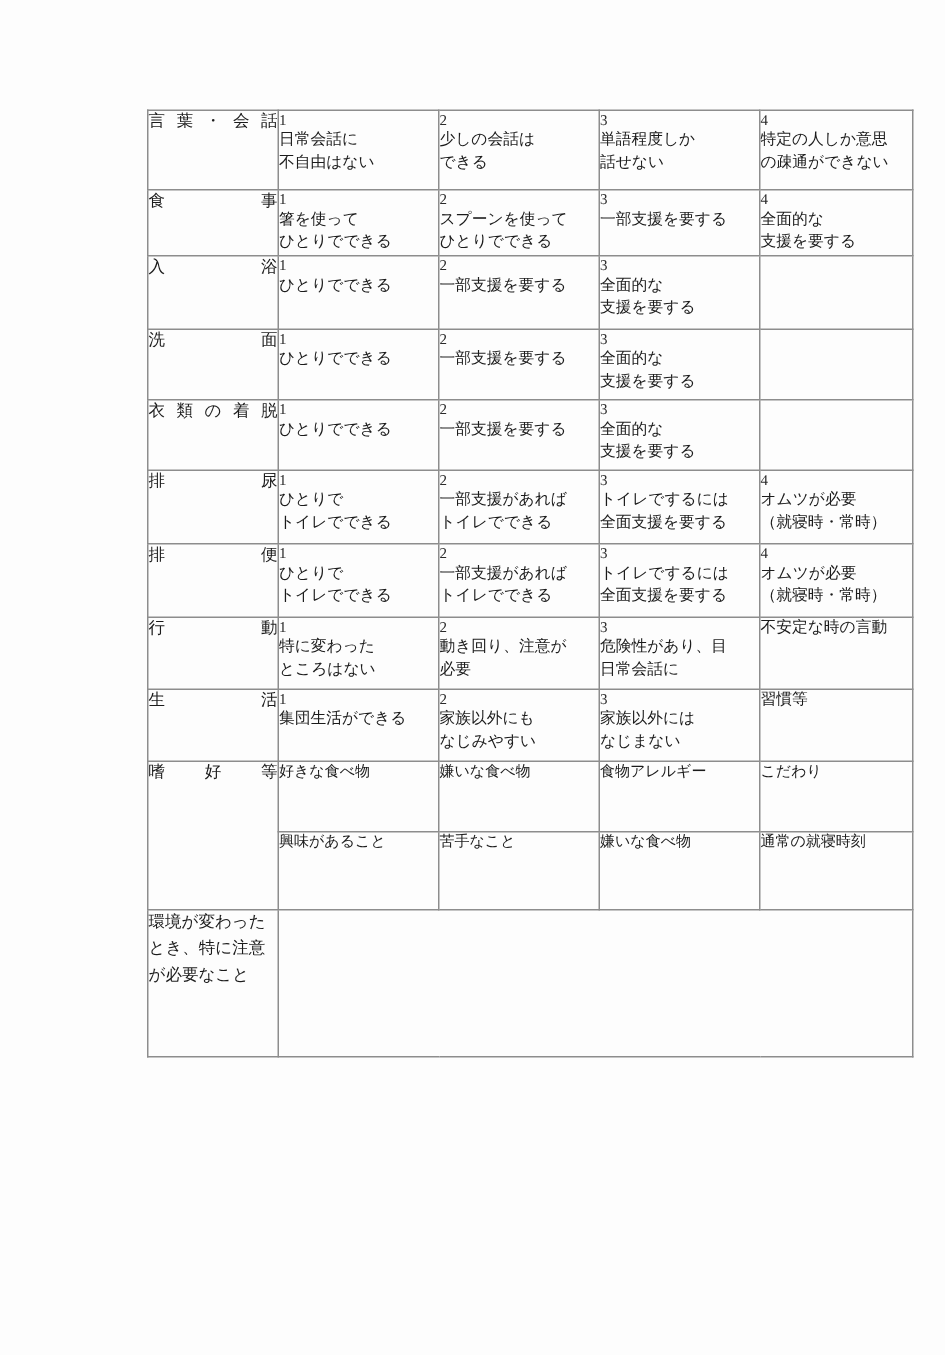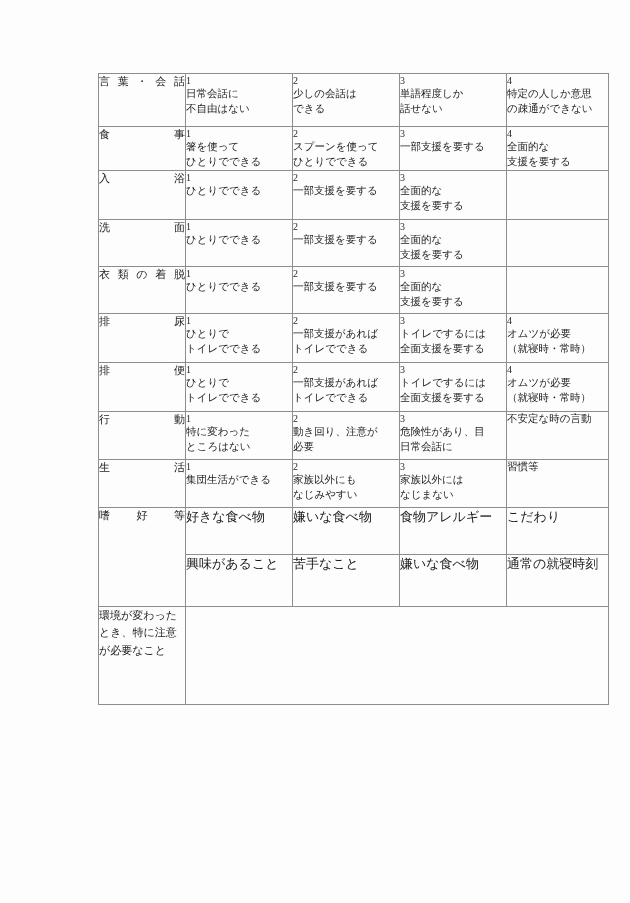--- a/index.html
+++ b/index.html
@@ -106,21 +106,21 @@
   }
   .opt-line {
     display: block;
     white-space: nowrap;
   }
 
   
   td.free-cell {
     border-left: 1px dotted #6f6f6f;
     padding: 3px 0 3px 5px;
-    font-size: 13px;
+    font-size: 10px;
     line-height: 1.45;
   }
   td.free-cell.first-opt { border-left: 1px solid #8d8d8d; }
   td.free-cell.last-opt  { border-right: 1px solid #8d8d8d; }
 
   
   td.note-cell {
     border-left: 1px solid #8d8d8d;
     border-right: 1px solid #8d8d8d;
   }

